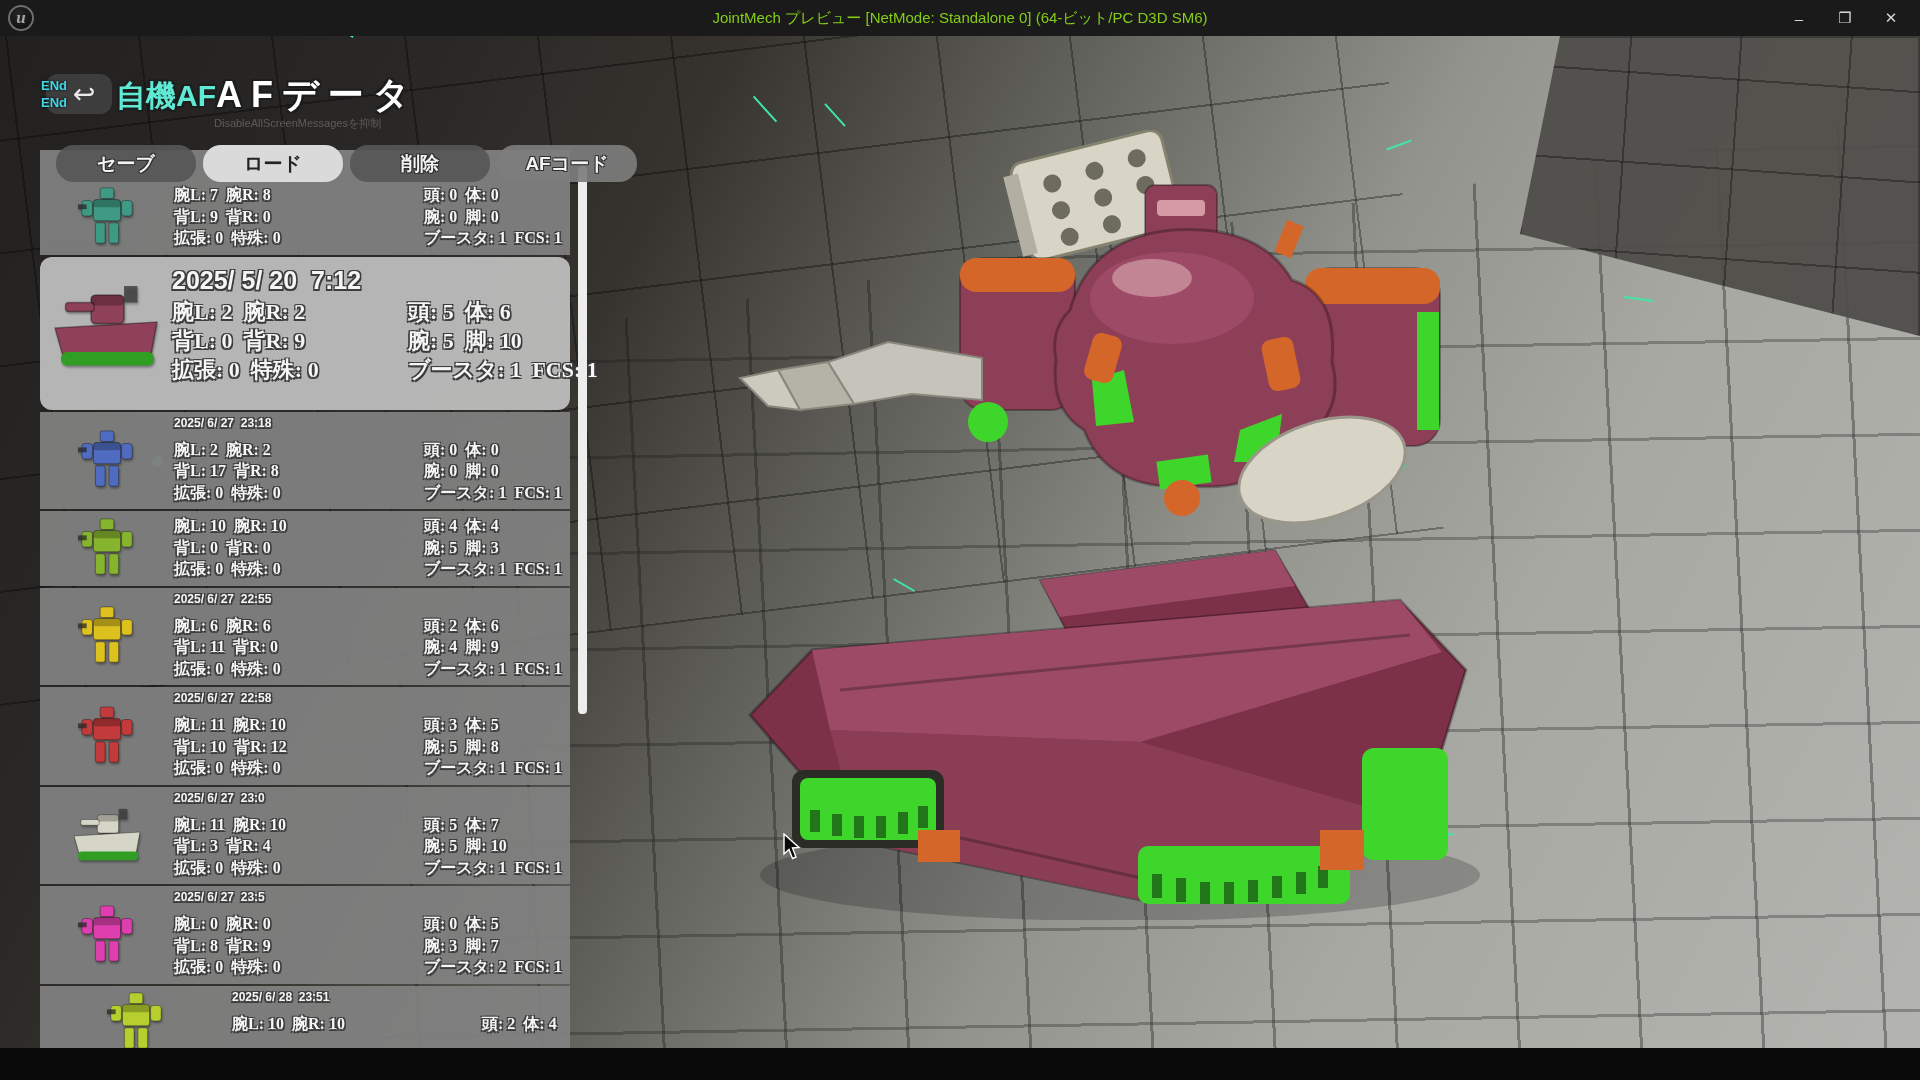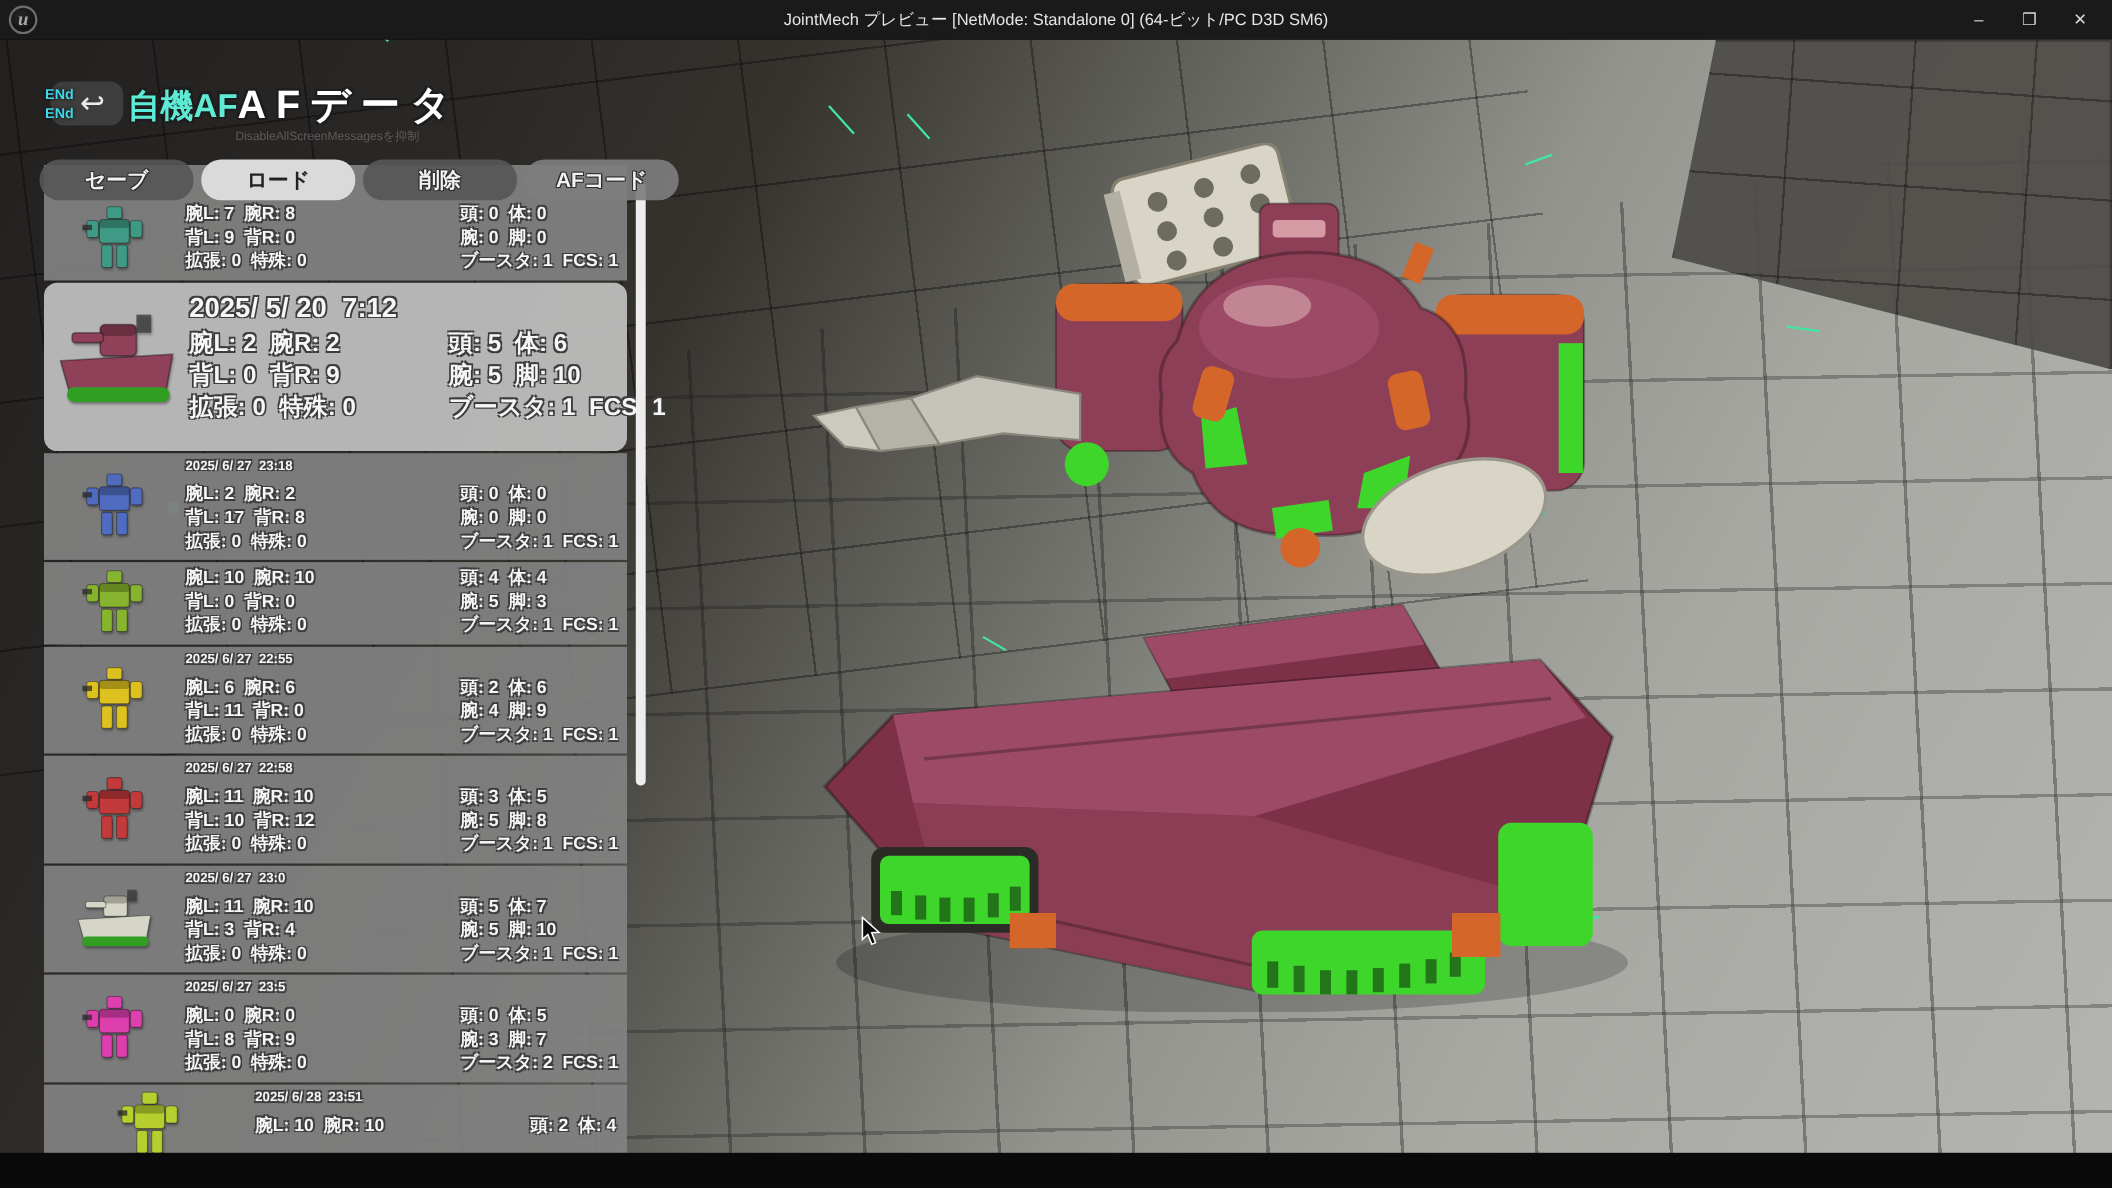--- a/index.html
+++ b/index.html
@@ -7,21 +7,21 @@
     font-family:"Liberation Sans","DejaVu Sans",sans-serif; }
   #app { position:relative; width:1920px; height:1080px; overflow:hidden; }
 
   
   .titlebar { position:absolute; left:0; top:0; width:100%; height:36px;
     background:#1a1a1a; z-index:50; display:flex; align-items:center; }
   .ue-logo { position:absolute; left:8px; top:5px; width:26px; height:26px; border-radius:50%;
     border:2px solid #6e6e6e; background:radial-gradient(circle at 40% 35%, #262626, #0b0b0b);
     color:#a8a8a8; font-family:"Liberation Serif",serif; font-style:italic; font-weight:bold;
     font-size:17px; display:flex; align-items:center; justify-content:center; }
-  .win-title { width:100%; text-align:center; color:#e5e5e5; font-size:15px; }
+  .win-title { width:100%; text-align:center; color:#84cc16; font-size:15px; }
   .win-controls { position:absolute; right:6px; top:0; height:36px; display:flex; }
   .win-btn { width:46px; height:36px; display:flex; align-items:center; justify-content:center;
     color:#d6d6d6; font-size:15px; }
 
   
   .scene { position:absolute; left:0; top:36px; width:1920px; height:1044px; overflow:hidden;
     background:linear-gradient(118deg,#232120 0%,#2a2826 18%,#36332e 30%,#676762 46%,#93938e 60%,#a8a8a3 74%,#b4b4b0 100%); }
   .grid-wall { position:absolute; left:-12%; top:-18%; width:85%; height:75%;
     background:
       repeating-linear-gradient(0deg, rgba(0,0,0,0.38) 0 2px, transparent 2px 112px),
@@ -55,21 +55,21 @@
   .page-subtitle { position:absolute; left:116px; top:76px; z-index:30; color:#5eead4;
     font-size:30px; font-weight:bold;
     text-shadow:-2px -2px 0 #1d1d1d,2px -2px 0 #1d1d1d,-2px 2px 0 #1d1d1d,2px 2px 0 #1d1d1d; }
   .page-title { position:absolute; left:216px; top:71px; z-index:30; color:#fff;
     font-size:36px; font-weight:bold; letter-spacing:9px;
     text-shadow:-2px -2px 0 #1d1d1d,2px -2px 0 #1d1d1d,-2px 2px 0 #1d1d1d,2px 2px 0 #1d1d1d; }
   .debug-msg { position:absolute; left:214px; top:116px; z-index:15;
     font-size:11px; color:rgba(135,135,135,0.55); }
 
   
-  .toolbar { position:absolute; left:36px; top:145px; display:flex; gap:7px; z-index:30; }
+  .toolbar { position:absolute; left:56px; top:145px; display:flex; gap:7px; z-index:30; }
   .tb-btn { width:140px; height:37px; border-radius:18px; border:none; cursor:pointer;
     display:flex; align-items:center; justify-content:center;
     background:rgba(86,86,86,0.92); color:#f2f2f2; font-size:19px; font-weight:bold;
     font-family:inherit;
     text-shadow:-1px -1px 0 #2e2e2e,1px -1px 0 #2e2e2e,-1px 1px 0 #2e2e2e,1px 1px 0 #2e2e2e; }
   .tb-btn.active { background:#dadada; color:#222; text-shadow:none; }
   .tb-btn:nth-child(4) { background:rgba(125,125,125,0.92); }
 
   
   .af-list { position:absolute; left:40px; top:150px; width:530px; z-index:20; }
@@ -78,21 +78,21 @@
   .row.clipped { padding-top:34px; }
   .row.selected { background:rgba(187,187,187,0.96); border-radius:12px; padding:9px 0 26px 0; }
   .thumb { width:192px; display:flex; align-items:center; justify-content:center; }
   .selected .thumb { width:152px; }
   .glyph { width:84px; height:62px; filter:drop-shadow(1px 2px 1px rgba(0,0,0,.35)); }
   .selected .glyph { width:132px; height:96px; }
   .row-body { flex:1; padding-right:8px; }
   .date { color:#f6f6f6; font-size:12px; font-weight:bold; height:23px; white-space:pre;
     text-shadow:-1.5px -1.5px 0 #3d3d3d,1.5px -1.5px 0 #3d3d3d,-1.5px 1.5px 0 #3d3d3d,1.5px 1.5px 0 #3d3d3d; }
   .selected .date { font-size:25px; height:31px; }
-  .cols { display:flex; }
+  .cols { display:flex;font-family:Liberation Serif, serif; }
   .col.left { width:250px; }
   .selected .col.left { width:236px; }
   .stat { color:#f6f6f6; font-size:16px; font-weight:bold; line-height:21.5px; white-space:pre;
     text-shadow:-1.5px -1.5px 0 #3d3d3d,1.5px -1.5px 0 #3d3d3d,-1.5px 1.5px 0 #3d3d3d,1.5px 1.5px 0 #3d3d3d; }
   .selected .stat { font-size:22px; line-height:29px; }
 
   .scrollbar { position:absolute; left:578px; top:166px; width:9px; height:548px;
     background:#ededed; border-radius:4px; z-index:25; cursor:pointer; }
 
   .bottom-band { position:absolute; left:0; top:1048px; width:100%; height:32px;

